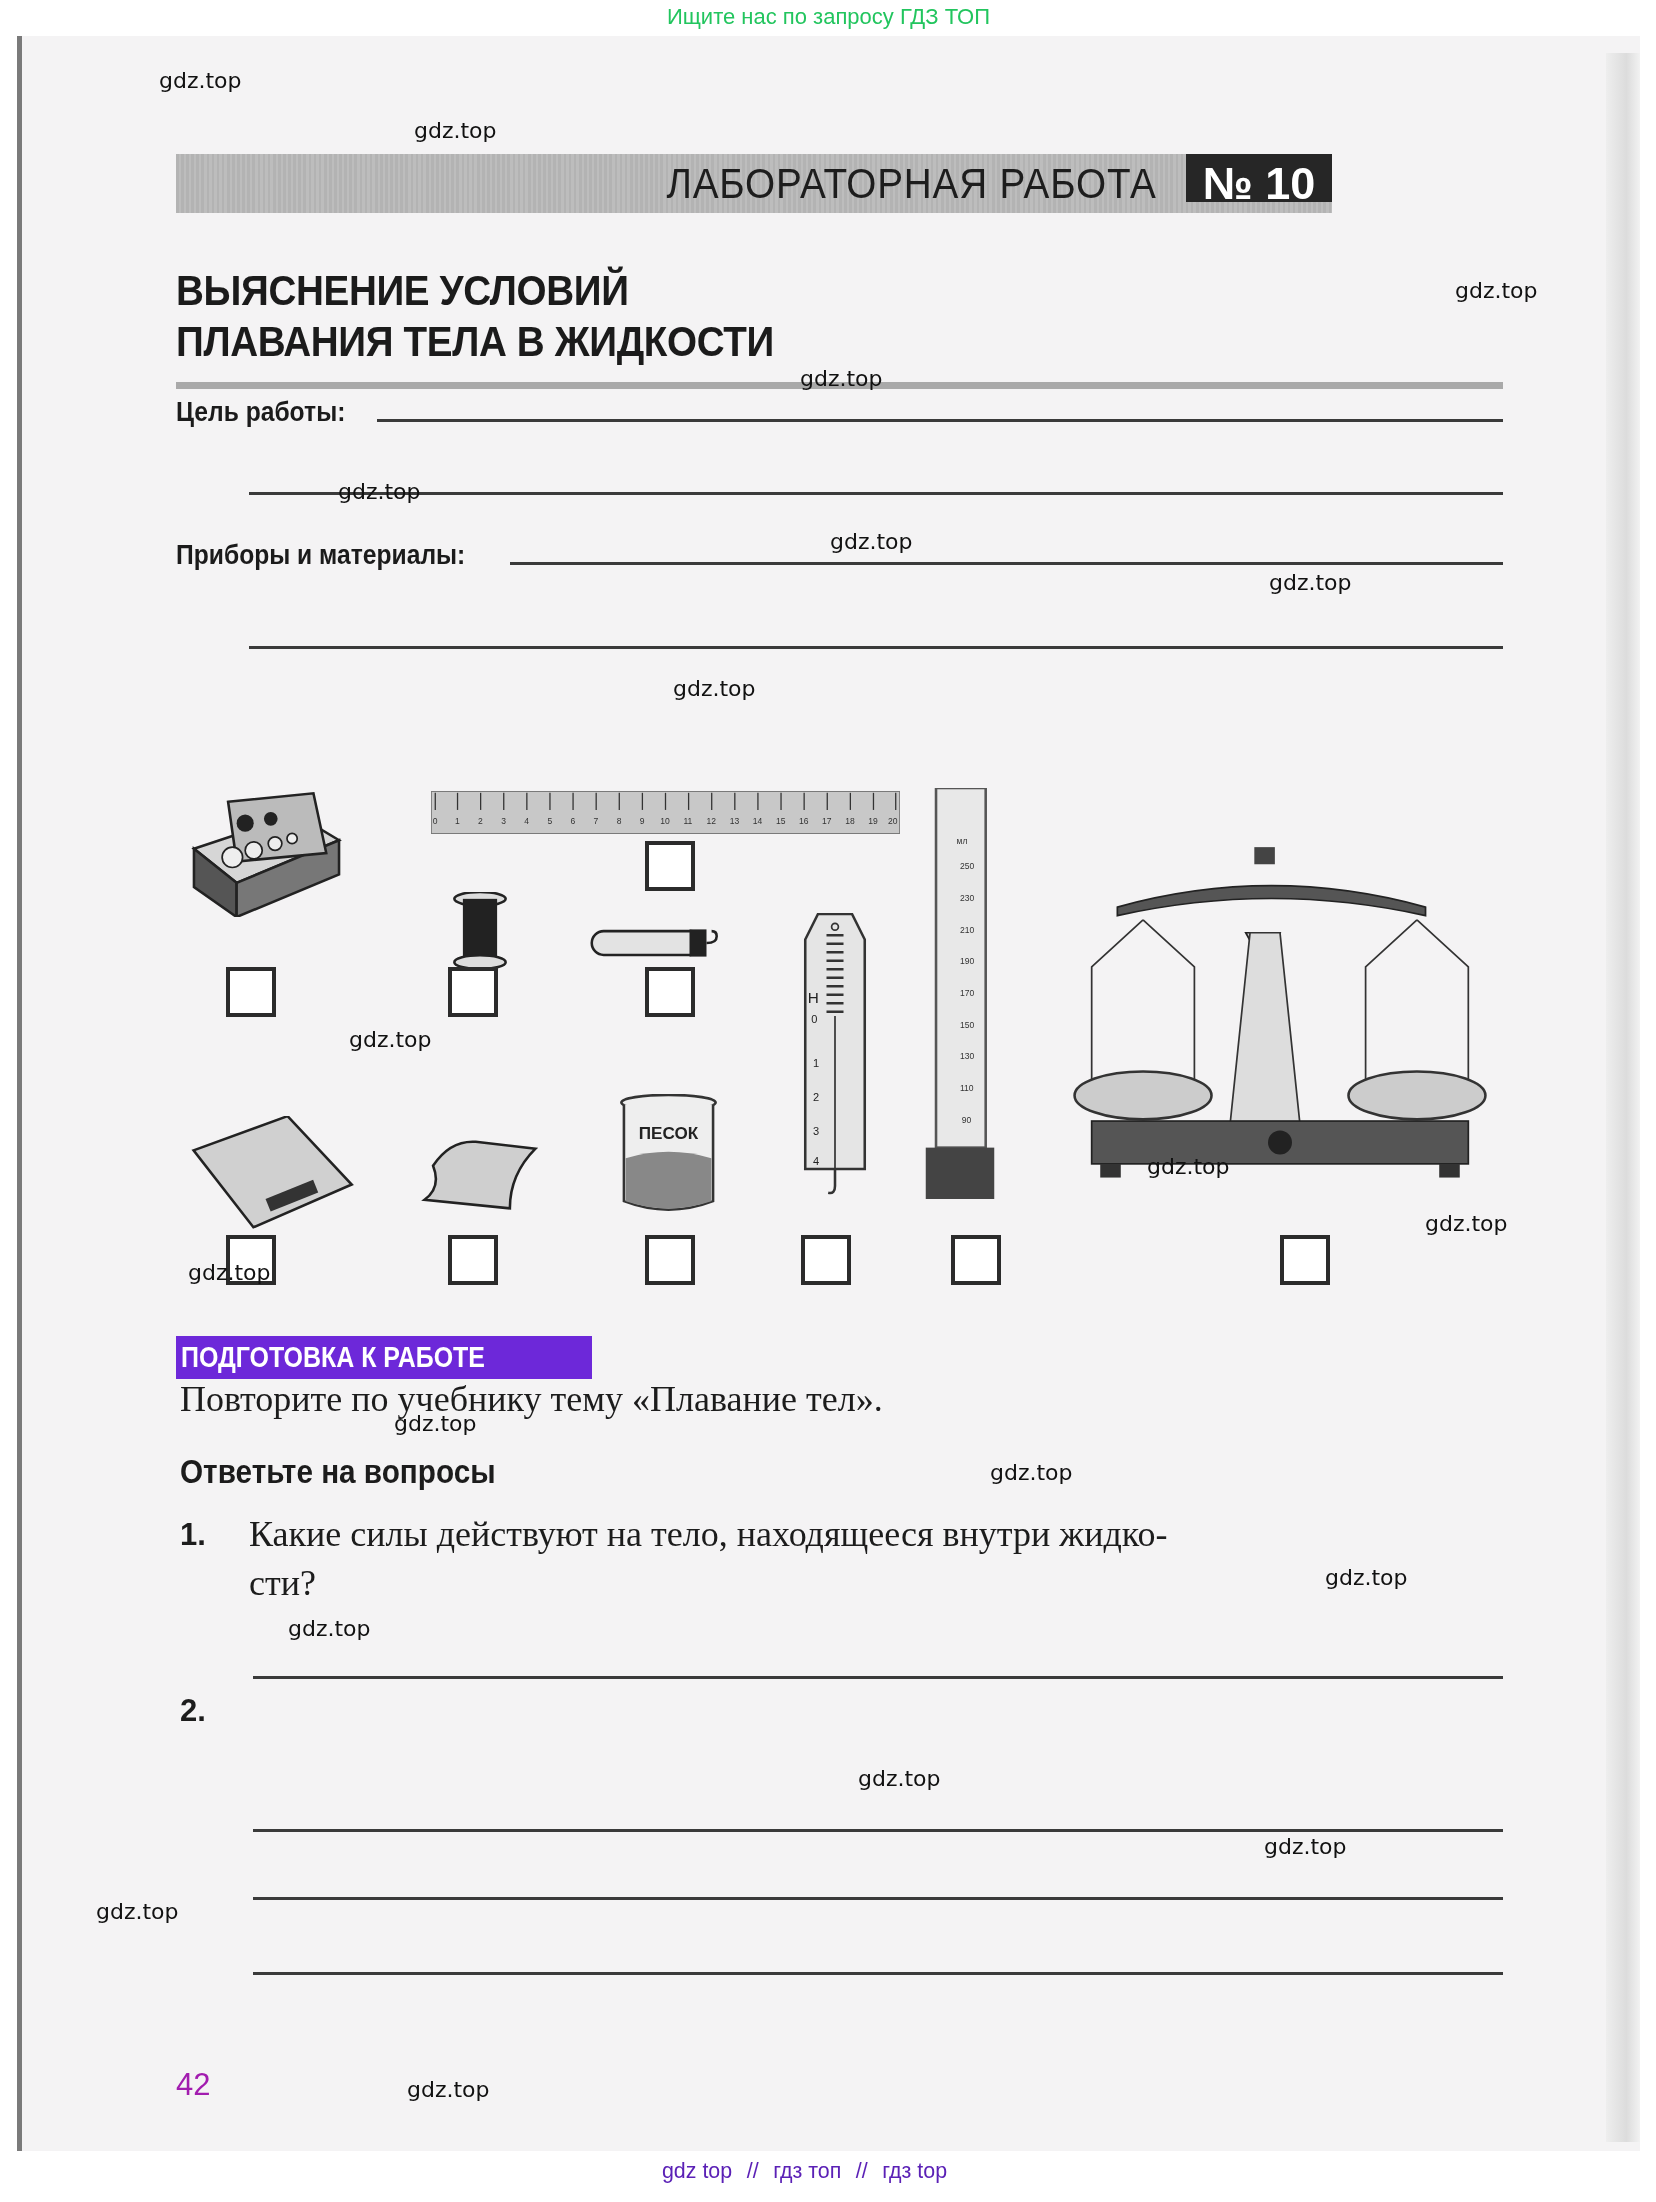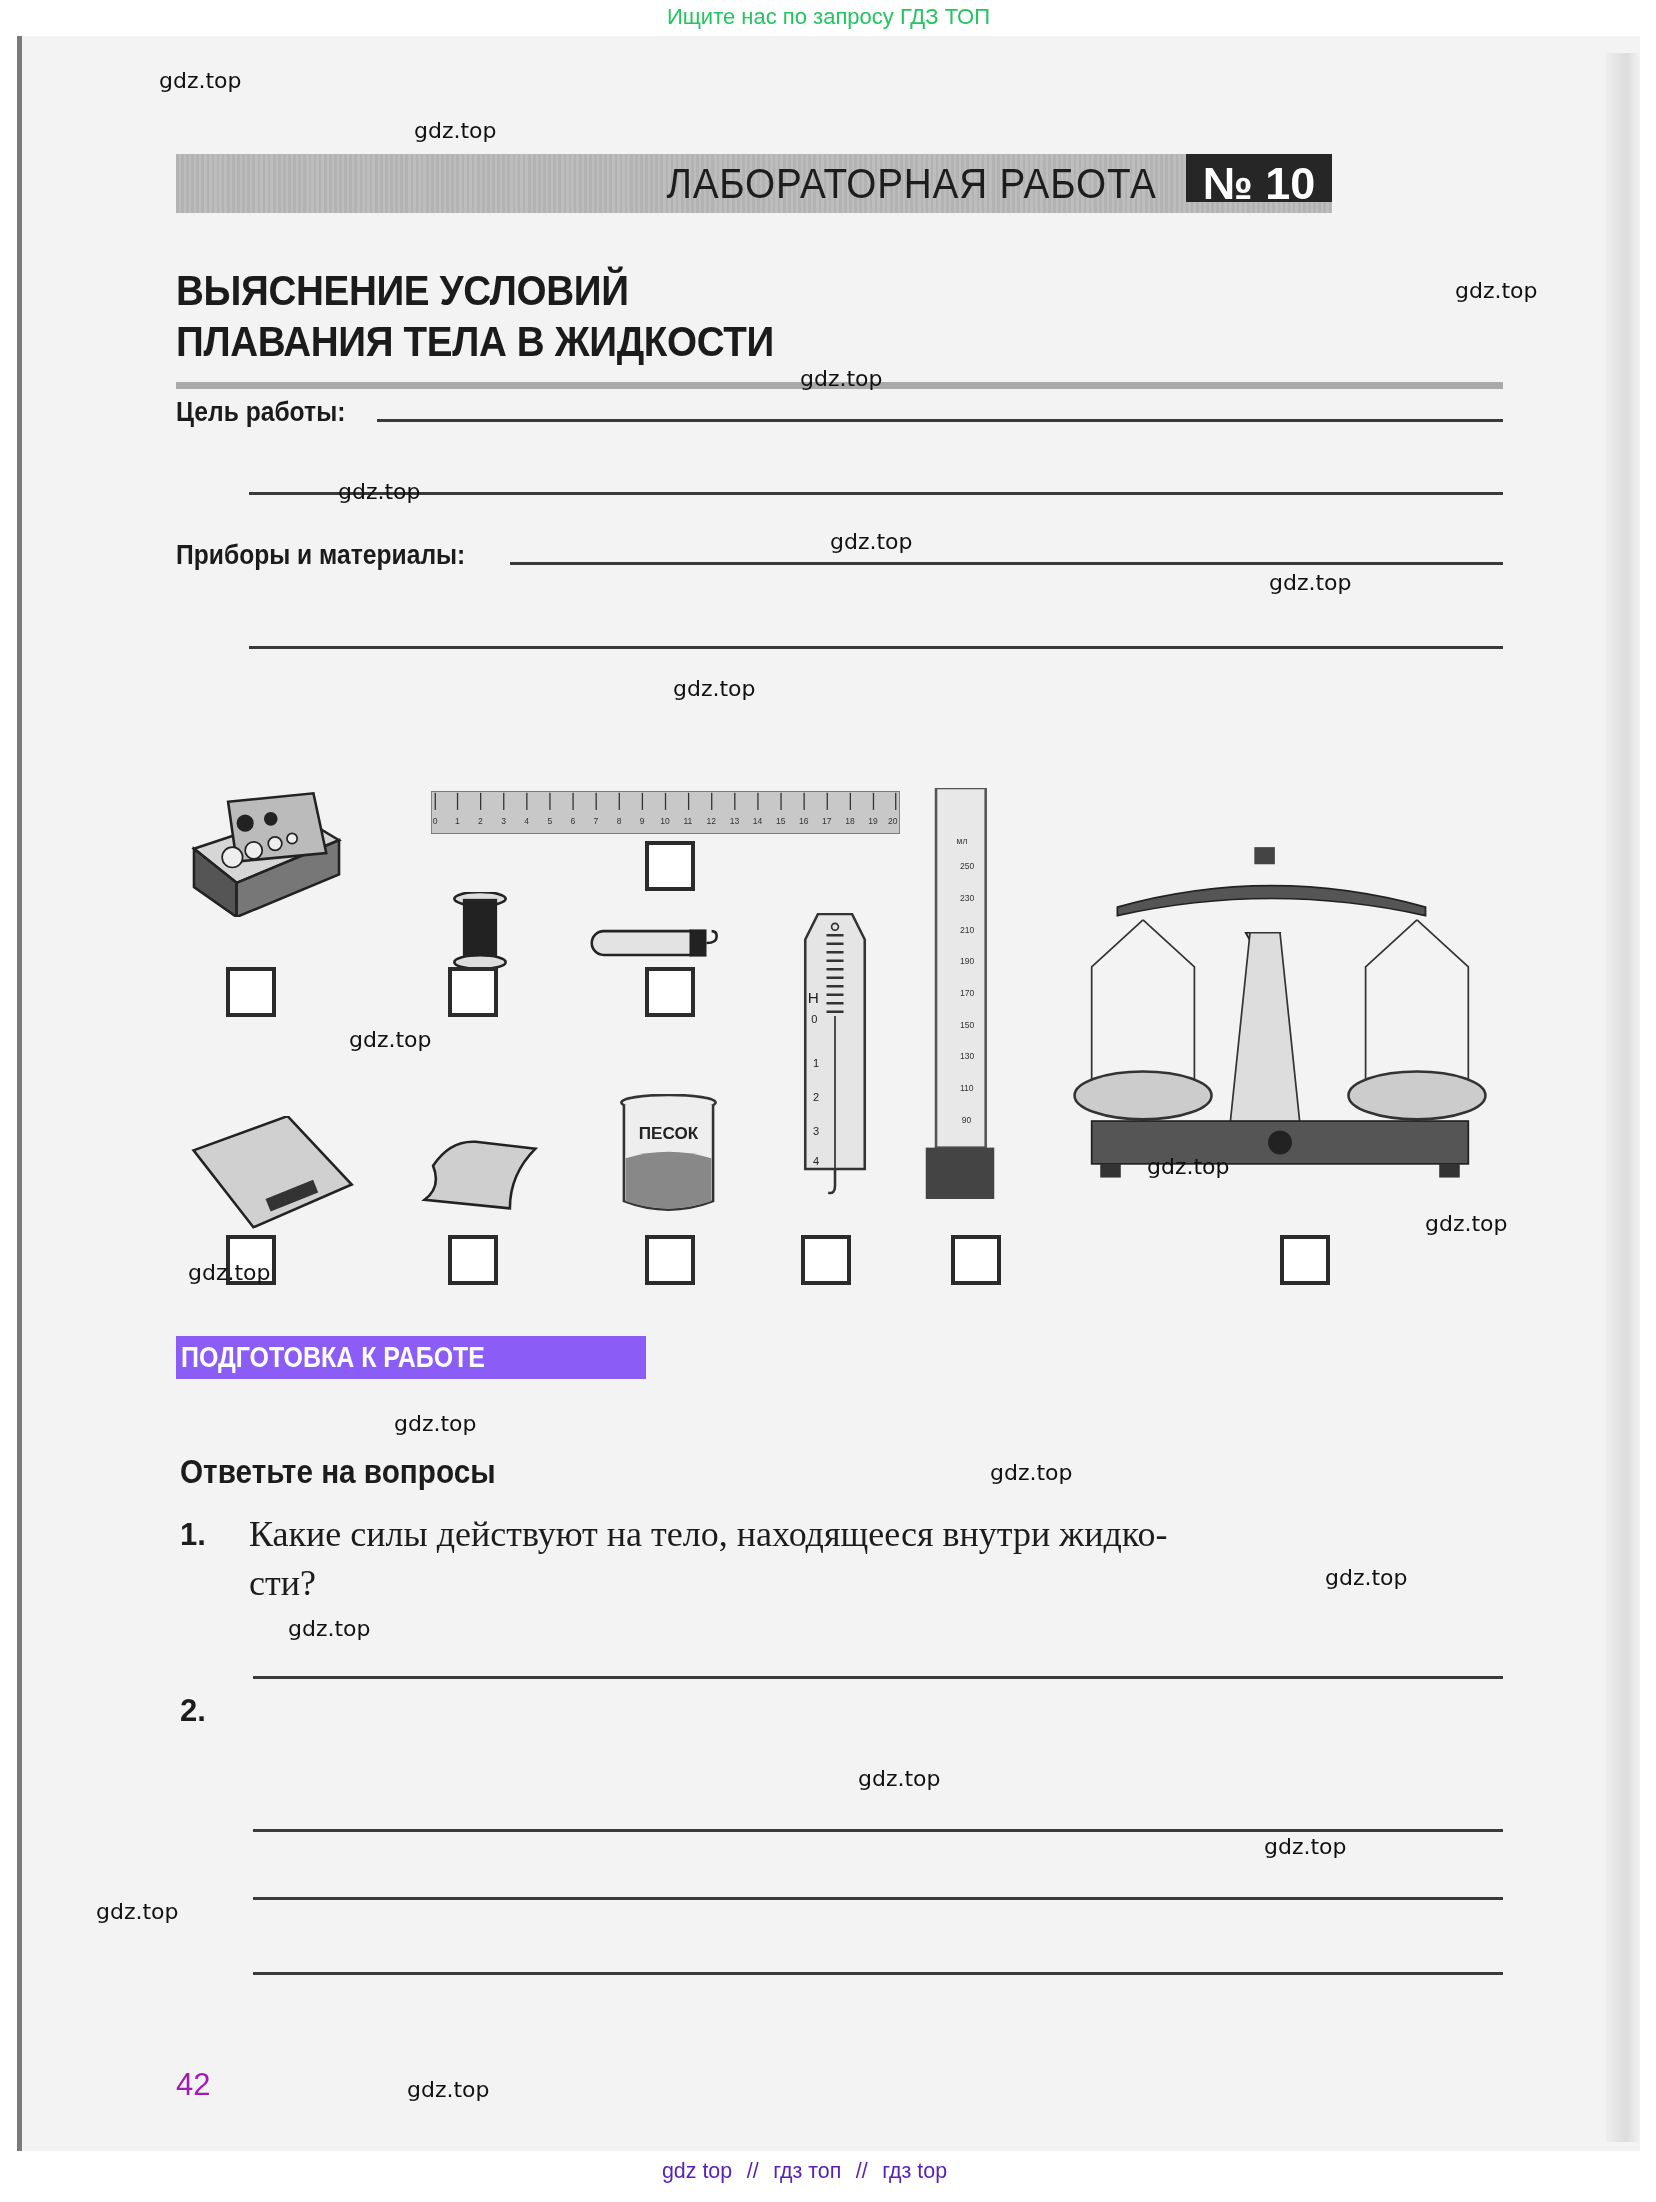--- a/index.html
+++ b/index.html
@@ -53,22 +53,22 @@
     position:absolute; height:2.6px; background:#3a3a3a;
   }
   .equip {
     position:absolute;
   }
   .checkbox {
     position:absolute; width:50px; height:50px; border:4.3px solid #2b2b2b;
     background:#ffffff; box-sizing:border-box; cursor:pointer;
   }
   .section-bar {
-    position:absolute; left:154px; top:1300px; width:470px; height:43px;
-    background:#8b5cf6; color:#ffffff; font-weight:bold; font-size:29px;
+    position:absolute; left:154px; top:1300px; width:416px; height:43px;
+    background:#6d28d9; color:#ffffff; font-weight:bold; font-size:29px;
     line-height:43px; padding-left:5.1px; box-sizing:border-box;
     font-family:"Liberation Sans", sans-serif;
   }
   .section-bar span { display:inline-block; transform:scaleX(0.86); transform-origin:left center; white-space:nowrap; }
   .body-text {
     position:absolute; font-family:"Liberation Serif", serif; font-size:36px; color:#1c1c1c;
   }
   .subheading {
     position:absolute; font-weight:bold; font-size:33px; color:#1c1c1c;
     transform:scaleX(0.9); transform-origin:left top;
@@ -280,20 +280,21 @@
   <div class="checkbox" style="left:623px; top:1199px;"></div>
 
   <div class="checkbox" style="left:779px; top:1199px;"></div>
   <div class="checkbox" style="left:929px; top:1199px;"></div>
   <div class="checkbox" style="left:1258px; top:1199px;"></div>
 
   <div class="section-bar">
     <span>ПОДГОТОВКА К РАБОТЕ</span>
   </div>
 
+  <div class="body-text" style="left:158px; top:1342px;">Повторите по учебнику тему «Плавание тел».</div>
 
   <div class="subheading" style="left:158px; top:1417px;">Ответьте на вопросы</div>
 
   <div class="q-num" style="left:158px; top:1481px;">1.</div>
   <div class="body-text" style="left:227px; top:1477px;">Какие силы действуют на тело, находящееся внутри жидко-</div>
   <div class="body-text" style="left:227px; top:1526px;">сти?</div>
   <div class="rule" style="left:231px; top:1640px; width:1250px;"></div>
 
   <div class="q-num" style="left:158px; top:1657px;">2.</div>
   <div class="rule" style="left:231px; top:1793px; width:1250px;"></div>

